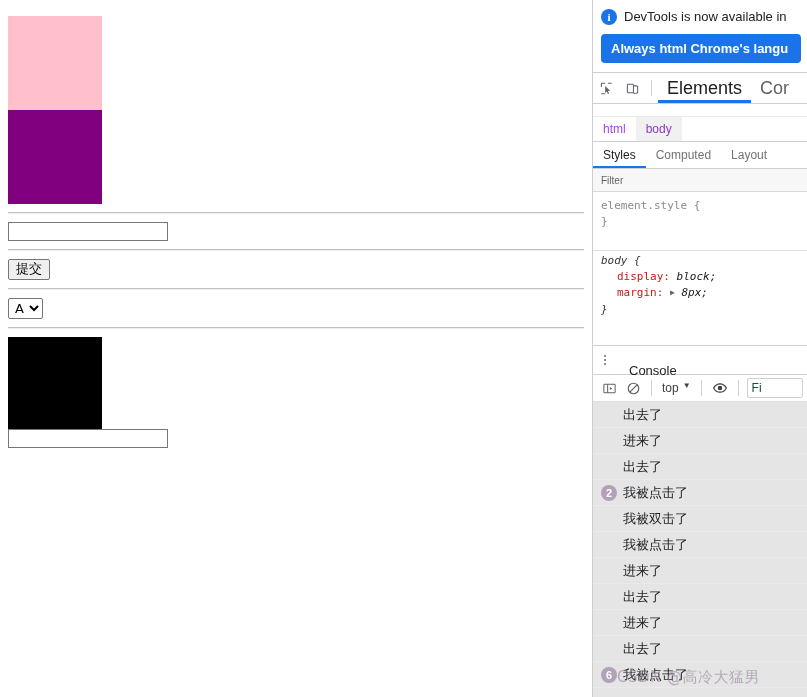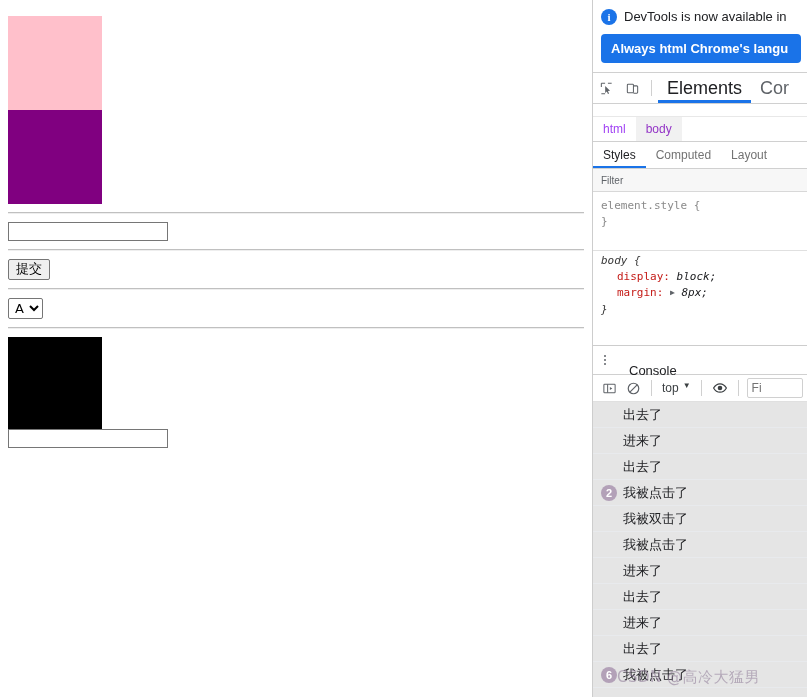--- a/index.html
+++ b/index.html
@@ -347,21 +347,21 @@
   }
   .caret { font-size: 8px; color: #3c4043; }
   .ct-filter {
     margin-left: 2px;
     flex: 1;
     height: 18px;
     border: 1px solid #d0d0d0;
     border-radius: 2px;
     background: #fff;
     font-size: 12px;
-    color: #737373;
+    color: #14532d;
     line-height: 18px;
     padding: 0 4px;
     overflow: hidden;
     white-space: nowrap;
   }
 
   .console-log {
     flex: 1;
     overflow: hidden;
     background: #e5e5e5;

